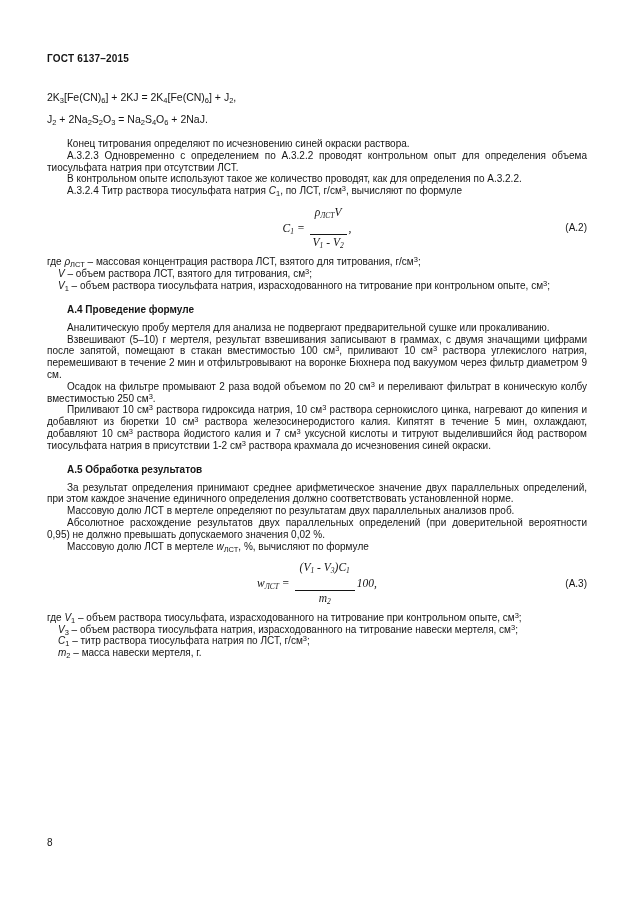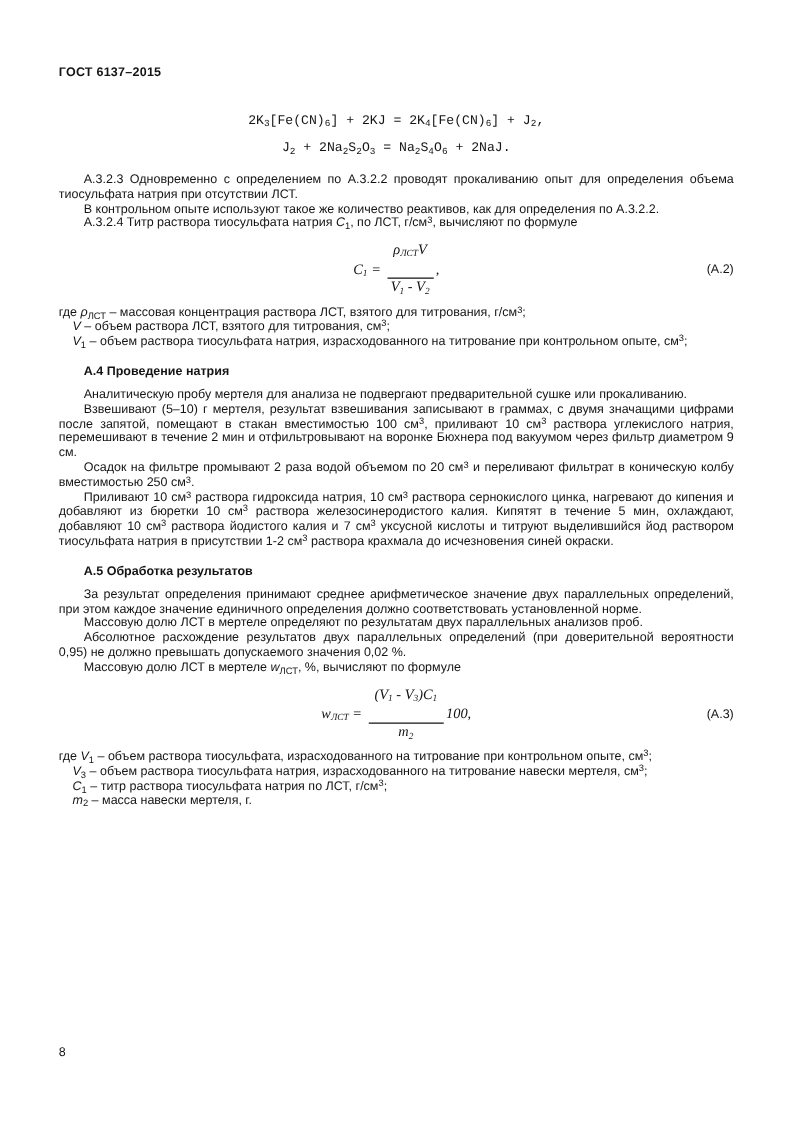--- a/index.html
+++ b/index.html
@@ -8,21 +8,21 @@
     width: 630px; height: 913px;
     background: #ffffff;
     font-family: "Liberation Sans", "DejaVu Sans", sans-serif;
     color: #141414;
   }
   .page { position: relative; width: 630px; height: 913px; overflow: hidden; background: #ffffff; }
   .content { position: absolute; left: 47px; top: 53px; width: 540px; }
 
   .doc-header { font-size: 10px; font-weight: 700; letter-spacing: .2px; }
 
-  .equations { text-align: center; font-size: 10.5px; margin-top: 27px; font-family: Liberation Mono, monospace; }
+  .equations { font-size: 10.5px; margin-top: 27px; }
   .equation + .equation { margin-top: 10px; }
 
   sub { font-size: 7.5px; vertical-align: -2px; line-height: 0; }
   sup { font-size: 7.5px; vertical-align: 3px; line-height: 0; }
 
   .body-text { margin-top: 13px; }
   .para { margin: 0; font-size: 10px; line-height: 11.8px; text-align: justify; text-indent: 20px; }
 
   .heading { font-size: 10px; font-weight: 700; margin: 12px 0 7px; text-indent: 20px; }
 
@@ -54,22 +54,23 @@
   <div class="content">
 
     <div class="doc-header">ГОСТ 6137–2015</div>
 
     <div class="equations">
       <div class="equation">2K<sub>3</sub>[Fe(CN)<sub>6</sub>] + 2KJ = 2K<sub>4</sub>[Fe(CN)<sub>6</sub>] + J<sub>2</sub>,</div>
       <div class="equation">J<sub>2</sub> + 2Na<sub>2</sub>S<sub>2</sub>O<sub>3</sub> = Na<sub>2</sub>S<sub>4</sub>O<sub>6</sub> + 2NaJ.</div>
     </div>
 
     <div class="body-text">
-      <p class="para">А.3.2.3 Одновременно с определением по А.3.2.2 проводят прокаливанию опыт для определения объема тиосульфата натрия при отсутствии ЛСТ.</p>
-      <p class="para">В контрольном опыте используют такое же количество реактивов, как для определения по А.3.2.2.</p>
+      <p class="para">Конец титрования определяют по исчезновению синей окраски раствора.</p>
+      <p class="para">А.3.2.3 Одновременно с определением по А.3.2.2 проводят контрольном опыт для определения объема тиосульфата натрия при отсутствии ЛСТ.</p>
+      <p class="para">В контрольном опыте используют такое же количество проводят, как для определения по А.3.2.2.</p>
       <p class="para">А.3.2.4 Титр раствора тиосульфата натрия <i>C</i><sub>1</sub>, по ЛСТ, г/см<sup>3</sup>, вычисляют по формуле</p>
     </div>
 
     <div class="formula-row">
       <span class="formula-main">
         <span class="frm-lhs">C<sub>1</sub> =</span>
         <span class="frac">
           <span class="num">ρ<sub>ЛСТ</sub>V</span>
           <span class="den">V<sub>1</sub> - V<sub>2</sub></span>
         </span>
@@ -77,21 +78,21 @@
       </span>
       <span class="formula-number">(А.2)</span>
     </div>
 
     <div class="where-block">
       <div class="where-line">где <i>ρ</i><sub>ЛСТ</sub> – массовая концентрация раствора ЛСТ, взятого для титрования, г/см<sup>3</sup>;</div>
       <div class="where-line indent"><i>V</i> – объем раствора ЛСТ, взятого для титрования, см<sup>3</sup>;</div>
       <div class="where-line indent"><i>V</i><sub>1</sub> – объем раствора тиосульфата натрия, израсходованного на титрование при контрольном опыте, см<sup>3</sup>;</div>
     </div>
 
-    <div class="heading">А.4 Проведение натрия</div>
+    <div class="heading">А.4 Проведение формуле</div>
     <div>
       <p class="para">Аналитическую пробу мертеля для анализа не подвергают предварительной сушке или прокаливанию.</p>
       <p class="para">Взвешивают (5–10) г мертеля, результат взвешивания записывают в граммах, с двумя значащими цифрами после запятой, помещают в стакан вместимостью 100 см<sup>3</sup>, приливают 10 см<sup>3</sup> раствора углекислого натрия, перемешивают в течение 2 мин и отфильтровывают на воронке Бюхнера под вакуумом через фильтр диаметром 9 см.</p>
       <p class="para">Осадок на фильтре промывают 2 раза водой объемом по 20 см<sup>3</sup> и переливают фильтрат в коническую колбу вместимостью 250 см<sup>3</sup>.</p>
       <p class="para">Приливают 10 см<sup>3</sup> раствора гидроксида натрия, 10 см<sup>3</sup> раствора сернокислого цинка, нагревают до кипения и добавляют из бюретки 10 см<sup>3</sup> раствора железосинеродистого калия. Кипятят в течение 5 мин, охлаждают, добавляют 10 см<sup>3</sup> раствора йодистого калия и 7 см<sup>3</sup> уксусной кислоты и титруют выделившийся йод раствором тиосульфата натрия в присутствии 1-2 см<sup>3</sup> раствора крахмала до исчезновения синей окраски.</p>
     </div>
 
     <div class="heading">А.5 Обработка результатов</div>
     <div>
       <p class="para">За результат определения принимают среднее арифметическое значение двух параллельных определений, при этом каждое значение единичного определения должно соответствовать установленной норме.</p>

